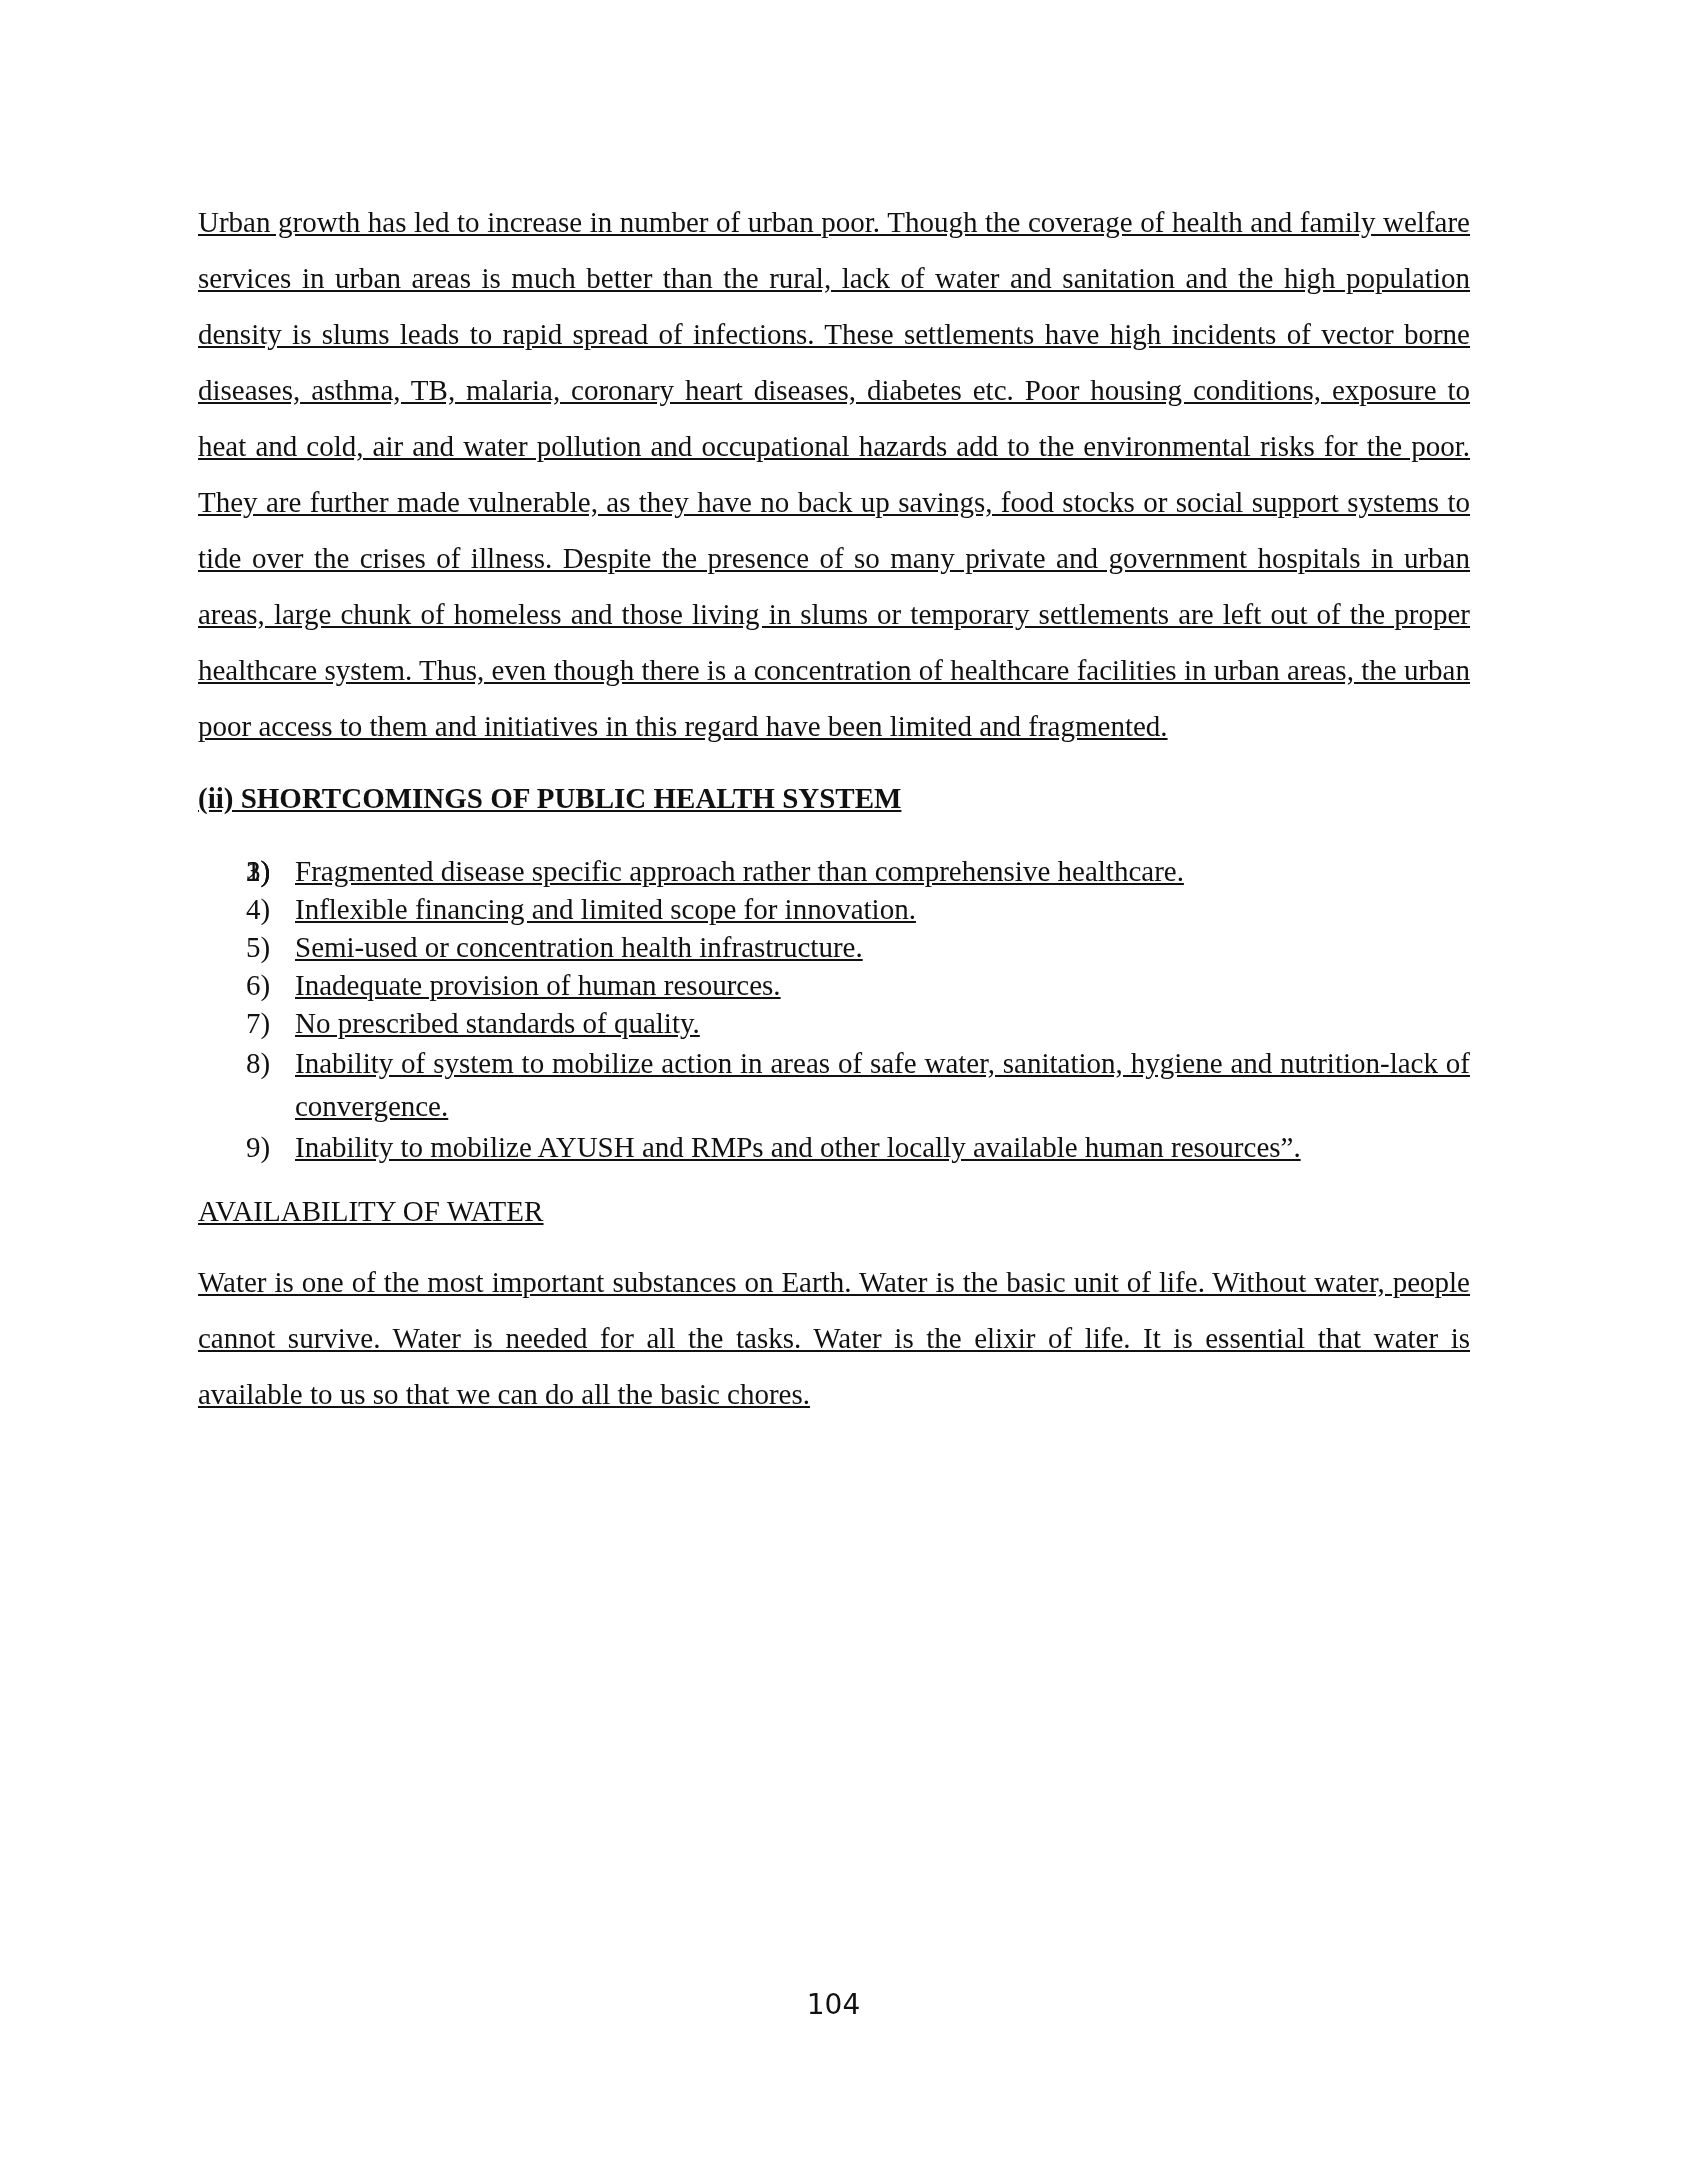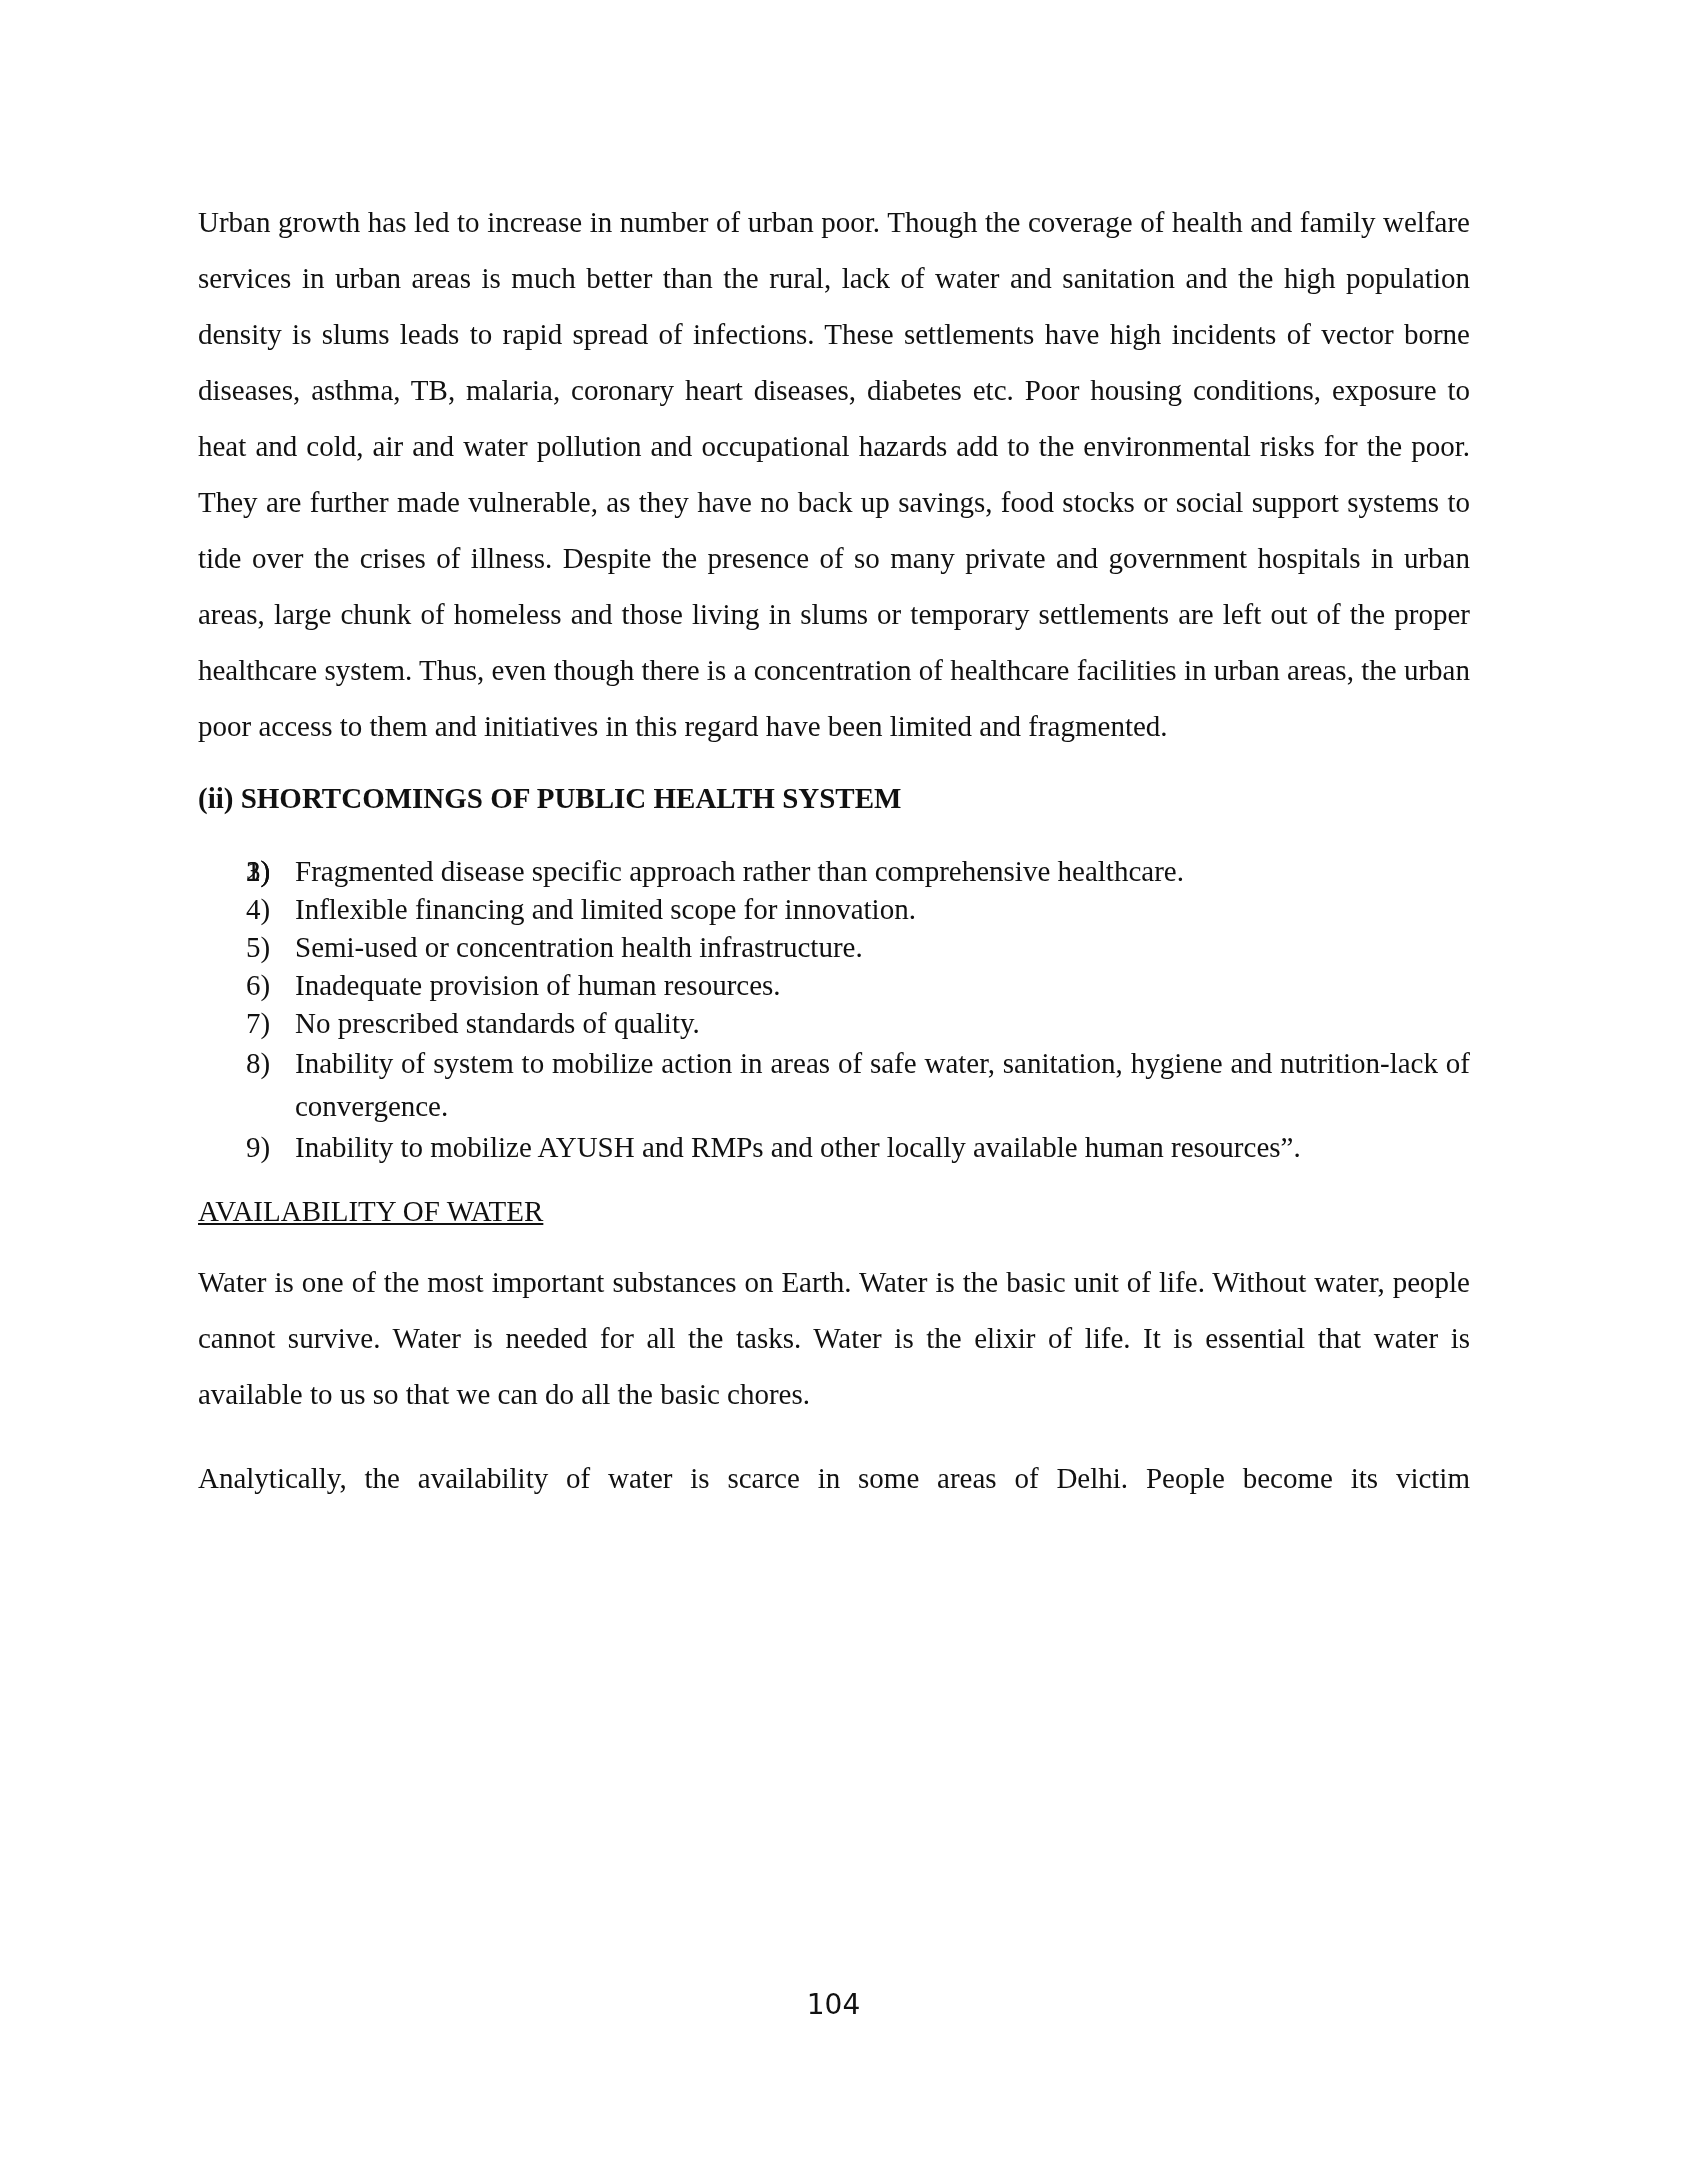--- a/index.html
+++ b/index.html
@@ -1,19 +1,19 @@
 <!DOCTYPE html>
 <html><head>
 <meta charset="utf-8">
 <style>
   html, body { margin: 0; padding: 0; background: #ffffff; }
   body { width: 1683px; height: 2178px; position: relative; overflow: hidden; }
   .page {
     position: absolute; left: 198px; top: 194px; width: 1272px;
-    font-family: "Liberation Serif", serif; font-size: 29px; color: #111;
+    font-family: "Liberation Serif", serif; font-size: 29px; color: #111; text-decoration: underline;
   }
   .para { text-align: justify; line-height: 56px; margin: 0; }
   .p1 { margin-bottom: 16px; }
   .heading { font-weight: bold; line-height: 56px; margin: 0 0 26px 0; }
   .p2 { margin-bottom: 24px; }
   ol.list { list-style: none; margin: 0 0 24px 0; padding: 0; }
   ol.list li { position: relative; padding-left: 97px; line-height: 38px; text-align: justify; }
   ol.list li.wrap { line-height: 43px; }
   ol.list li .num { position: absolute; left: 48px; top: 0; }
   .note { line-height: 42px; text-align: justify; margin: 0 0 28px 0; }
@@ -43,17 +43,16 @@
     <li><span class="num">7)</span><span>No prescribed standards of quality.</span></li>
     <li class="wrap"><span class="num">8)</span><span>Inability of system to mobilize action in areas of safe water, sanitation, hygiene and nutrition-lack of convergence.</span></li>
     <li><span class="num">9)</span><span>Inability to mobilize AYUSH and RMPs and other locally available human resources”.</span></li>
   </ol>
 
 
   <p class="subheading">AVAILABILITY OF WATER</p>
 
   <p class="para p3">Water is one of the most important substances on Earth. Water is the basic unit of life. Without water, people cannot survive. Water is needed for all the tasks. Water is the elixir of life. It is essential that water is available to us so that we can do all the basic chores.</p>
 
-  <p class="para" style="text-align-last: justify;">Analytically, the availability of water is scarce in some areas of Delhi. People become its victim</p>
 </div>
 
 <div class="pagenum">104</div>
 
 
 </body></html>

